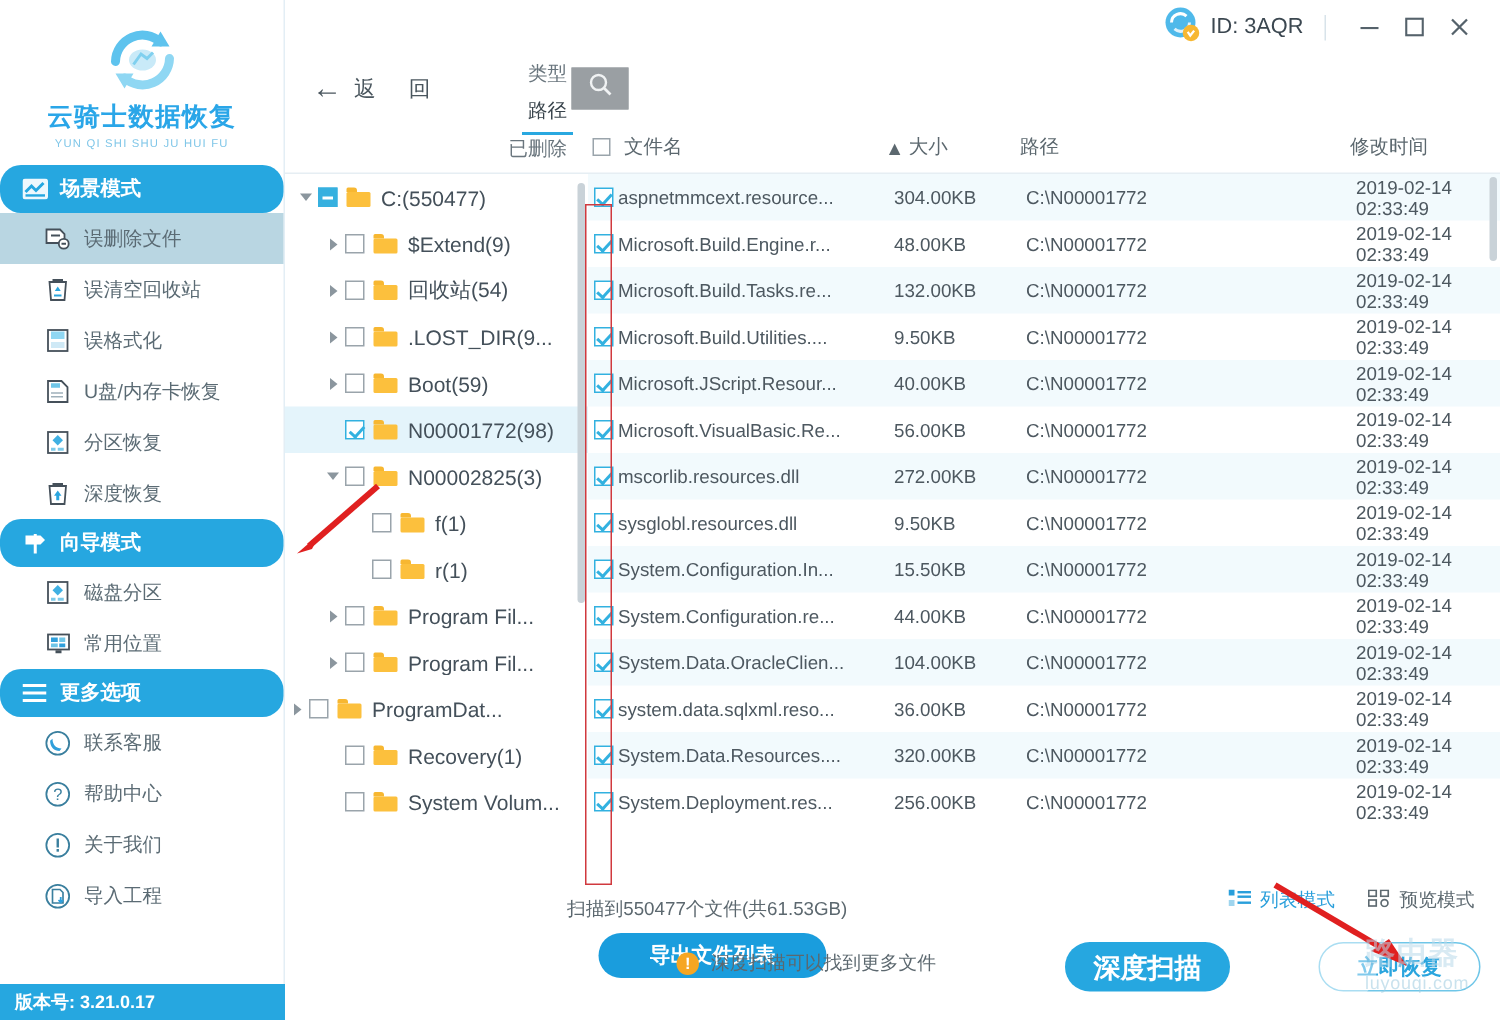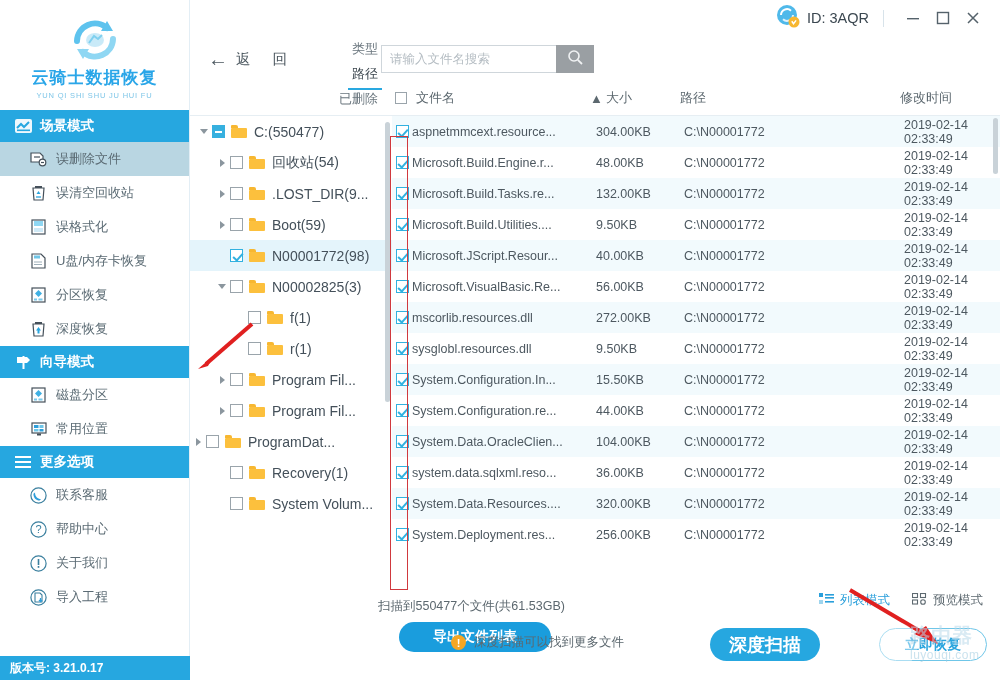--- a/index.html
+++ b/index.html
@@ -22,21 +22,21 @@
   .logo-mark { width: 56px; height: 50px; position: relative; }
   .logo-title {
     font-size: 17px; font-weight: bold; color: #2aa6e8; letter-spacing: 1px;
     margin-top: 1px; text-shadow: 0 1px 0 rgba(255,255,255,.6);
   }
   .logo-sub { font-size: 7.5px; color: #7fc6e8; letter-spacing: .8px; margin-top: 2px; }
 
   .group-head {
     height: 32px; background: #26a7e0; color: #ffffff;
     display: flex; align-items: center; padding-left: 14px;
-    font-size: 13.5px; font-weight: bold; gap: 8px;
+    font-size: 13.5px; font-weight: bold; gap: 8px; border-radius: 14px;
   }
   .group-head .gicon { width: 18px; height: 16px; display: inline-flex; align-items: center; justify-content: center; }
   .nav-item {
     height: 34px; display: flex; align-items: center; gap: 9px;
     padding-left: 30px; font-size: 13px; color: #5b6b74; cursor: pointer;
   }
   .nav-item.active { background: #b9d6e2; }
   .nav-item .nicon { width: 17px; height: 17px; flex: 0 0 17px; display:inline-flex; align-items:center; justify-content:center;}
   .version-bar {
     position: absolute; bottom: 0; left: 0; width: 190px; height: 24px;
@@ -408,21 +408,20 @@
           </svg>
       </div>
     </div>
 
     <div id="toolbar">
       <div class="back-btn">
         <span class="back-arrow">←</span>
         <span class="back-txt">返 回</span>
       </div>
       <div class="search-wrap">
-        <input class="search-input" type="text" value="" placeholder="请输入文件名搜索" style="">
         <div class="search-btn">
           <span>
             <svg width="17" height="17" viewBox="0 0 17 17">
                 <circle cx="7" cy="7" r="5" fill="none" stroke="#f0f2f3" stroke-width="1.6"></circle>
                 <path d="M10.8 10.8L15 15" stroke="#f0f2f3" stroke-width="1.8"></path>
               </svg>
           </span>
         </div>
       </div>
     </div>
@@ -447,20 +446,28 @@
 
     <div id="body">
       <div id="tree">
           <div class="tnode" style="padding-left: 6px;">
             <span class="tw">
               <i class="caret open"></i>
             </span>
             <span class="cbox partial"></span>
             <span class="folder"></span>
             <span class="tlabel">C:(550477)</span>
+          </div>
+          <div class="tnode" style="padding-left: 24px;">
+            <span class="tw">
+              <i class="caret"></i>
+            </span>
+            <span class="cbox"></span>
+            <span class="folder"></span>
+            <span class="tlabel">$Extend(9)</span>
           </div>
           <div class="tnode" style="padding-left: 24px;">
             <span class="tw">
               <i class="caret"></i>
             </span>
             <span class="cbox"></span>
             <span class="folder"></span>
             <span class="tlabel">回收站(54)</span>
           </div>
           <div class="tnode" style="padding-left: 24px;">

